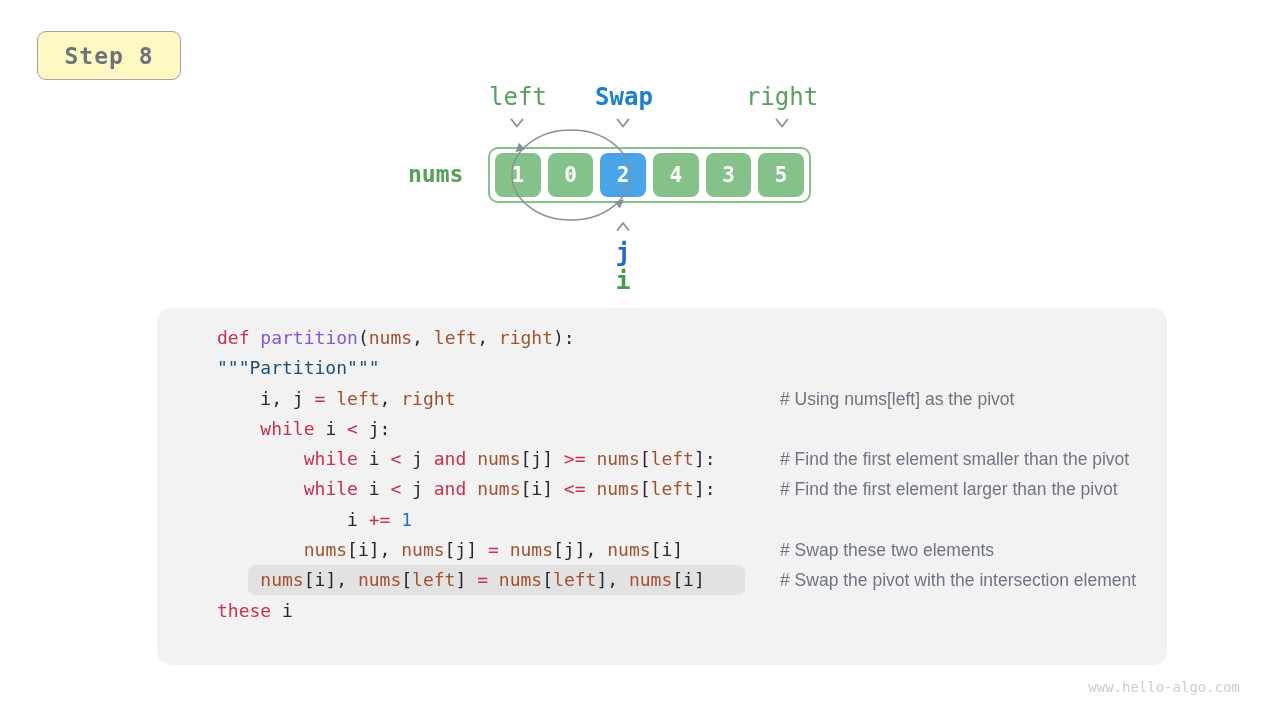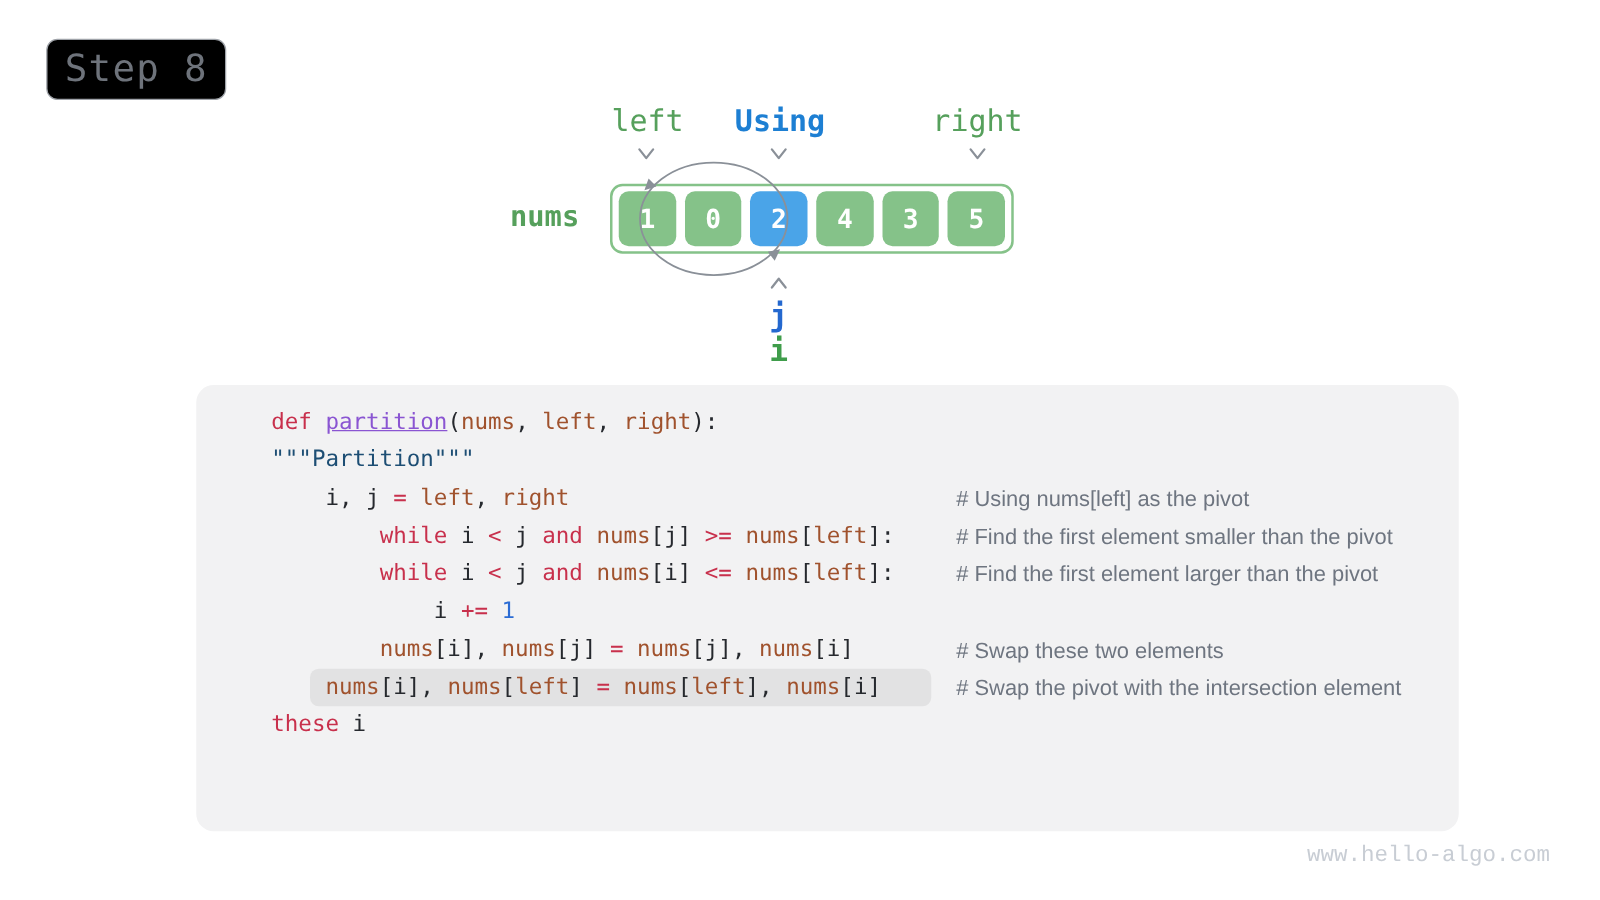--- a/index.html
+++ b/index.html
@@ -1,23 +1,23 @@
 <!DOCTYPE html>
 <html><head>
 <meta charset="utf-8">
 <style>
   * { margin:0; padding:0; box-sizing:border-box; }
   html,body { width:1280px; height:720px; background:#ffffff; overflow:hidden; position:relative;
               font-family:"DejaVu Sans Mono", monospace; }
 
   
   .step-badge { position:absolute; left:37px; top:31px; width:144px; height:49px;
-    background:#000000; border:1.5px solid #9fa3a9; border-radius:9px;
+    background:#fef9c3; border:1.5px solid #9fa3a9; border-radius:9px;
     display:flex; align-items:center; justify-content:center;
-    font-size:30px; font-weight:normal; color:#6e737b; letter-spacing:1px; }
+    font-size:23px; font-weight:bold; color:#6e737b; letter-spacing:1px; }
 
   
   .fig { position:absolute; left:0; top:0; width:1280px; height:310px; }
   .ptr-label { position:absolute; top:83px; transform:translateX(-50%);
     font-size:24px; white-space:nowrap; }
   .ptr-label.bold { font-weight:bold; }
   .nums-label { position:absolute; left:408px; top:161px; font-size:23px; font-weight:bold; color:#56a05c; }
   .array-box { position:absolute; left:488px; top:147px; width:323px; height:56px;
     border:2px solid #85c289; border-radius:10px; background:#ffffff;
     display:flex; gap:7px; padding:4px 5px; }
@@ -27,30 +27,30 @@
   .bottom-ptr { position:absolute; transform:translateX(-50%); font-size:25px; font-weight:bold; }
 
   
   .code-panel { position:absolute; left:157px; top:308px; width:1010px; height:357px;
     background:#f2f2f3; border-radius:14px; padding-top:15px; }
   .code-row { position:relative; height:30.3px; line-height:30.3px; padding-left:60px;
     white-space:pre; font-size:18px; }
   .code-text { position:relative; z-index:1; }
   .hl { position:absolute; left:91px; top:0; width:497px; height:30px;
     background:#e2e2e3; border-radius:7px; z-index:0; }
-  .comment { position:absolute; left:608px; top:0; z-index:1;
+  .comment { position:absolute; left:623px; top:0; z-index:1;
     font-family:"Liberation Sans", sans-serif; font-size:17.5px; color:#6e7580; white-space:nowrap; }
   .tk-k { color:#c8304c;margin-top:48px; } 
-  .tk-f { color:#8a55d2;text-decoration:underline; } 
+  .tk-f { color:#8a55d2; } 
   .tk-p { color:#a0522d; } 
   .tk-v { color:#26292e; } 
   .tk-s { color:#1d4e74; } 
   .tk-n { color:#2b6cd4; } 
 
-  .watermark { position:absolute; right:40px; bottom:25px; font-size:18px; color:#c8cdd4;font-family:Liberation Mono, monospace; }
+  .watermark { position:absolute; right:40px; bottom:25px; font-size:14px; color:#c8cdd4; }
 </style>
 </head>
 <body>
 
 <div class="step-badge">
   <span>Step 8</span>
 </div>
 
 <div class="fig">
 
@@ -78,31 +78,32 @@
   <svg class="arrow-svg" style="left:505px; top:122px;" width="140" height="110" viewBox="0 0 140 110">
     <ellipse cx="66" cy="53" rx="59" ry="45" fill="none" stroke="#8a9098" stroke-width="1.4"></ellipse>
     <path d="M0,-4.5 L9,0 L0,4.5 Z" fill="#8a9098" transform="translate(17,24) rotate(136)"></path>
     <path d="M0,-4.5 L9,0 L0,4.5 Z" fill="#8a9098" transform="translate(112,83) rotate(-38)"></path>
   </svg>
 
   <svg class="arrow-svg" style="left:616px; top:221px;" width="14" height="11">
     <polyline points="1.5,9 7,2 12.5,9" fill="none" stroke="#8a9098" stroke-width="1.8" stroke-linecap="round" stroke-linejoin="round"></polyline>
   </svg>
 <div class="ptr-label" style="left: 518px; color: rgb(86, 160, 92);">left</div>
-    <div class="ptr-label bold" style="left: 624px; color: rgb(29, 127, 211);">Using</div>
+    <div class="ptr-label bold" style="left: 624px; color: rgb(29, 127, 211);">Swap</div>
     <div class="ptr-label" style="left: 782px; color: rgb(86, 160, 92);">right</div>
     <div class="bottom-ptr" style="left: 623px; top: 238px; color: rgb(36, 104, 207);">j</div>
     <div class="bottom-ptr" style="left: 623px; top: 266px; color: rgb(63, 157, 75);">i</div>
   </div>
 
 <div class="code-panel">
   <div>
       <div class="code-row"><span class="code-text"><span class="tk-k">def</span><span class="tk-v"> </span><span class="tk-f">partition</span><span class="tk-v">(</span><span class="tk-p">nums</span><span class="tk-v">, </span><span class="tk-p">left</span><span class="tk-v">, </span><span class="tk-p">right</span><span class="tk-v">):</span></span></div>
       <div class="code-row"><span class="code-text"><span class="tk-s">"""Partition"""</span></span></div>
       <div class="code-row"><span class="code-text"><span class="tk-v">    i, j </span><span class="tk-k">=</span><span class="tk-v"> </span><span class="tk-p">left</span><span class="tk-v">, </span><span class="tk-p">right</span></span><span class="comment"># Using nums[left] as the pivot</span></div>
+      <div class="code-row"><span class="code-text"><span class="tk-v">    </span><span class="tk-k">while</span><span class="tk-v"> i </span><span class="tk-k">&lt;</span><span class="tk-v"> j:</span></span></div>
       <div class="code-row"><span class="code-text"><span class="tk-v">        </span><span class="tk-k">while</span><span class="tk-v"> i </span><span class="tk-k">&lt;</span><span class="tk-v"> j </span><span class="tk-k">and</span><span class="tk-v"> </span><span class="tk-p">nums</span><span class="tk-v">[j] </span><span class="tk-k">&gt;=</span><span class="tk-v"> </span><span class="tk-p">nums</span><span class="tk-v">[</span><span class="tk-p">left</span><span class="tk-v">]:</span></span><span class="comment"># Find the first element smaller than the pivot</span></div>
       <div class="code-row"><span class="code-text"><span class="tk-v">        </span><span class="tk-k">while</span><span class="tk-v"> i </span><span class="tk-k">&lt;</span><span class="tk-v"> j </span><span class="tk-k">and</span><span class="tk-v"> </span><span class="tk-p">nums</span><span class="tk-v">[i] </span><span class="tk-k">&lt;=</span><span class="tk-v"> </span><span class="tk-p">nums</span><span class="tk-v">[</span><span class="tk-p">left</span><span class="tk-v">]:</span></span><span class="comment"># Find the first element larger than the pivot</span></div>
       <div class="code-row"><span class="code-text"><span class="tk-v">            i </span><span class="tk-k">+=</span><span class="tk-v"> </span><span class="tk-n">1</span></span></div>
       <div class="code-row"><span class="code-text"><span class="tk-v">        </span><span class="tk-p">nums</span><span class="tk-v">[i], </span><span class="tk-p">nums</span><span class="tk-v">[j] </span><span class="tk-k">=</span><span class="tk-v"> </span><span class="tk-p">nums</span><span class="tk-v">[j], </span><span class="tk-p">nums</span><span class="tk-v">[i]</span></span><span class="comment"># Swap these two elements</span></div>
       <div class="code-row"><div class="hl"></div><span class="code-text"><span class="tk-v">    </span><span class="tk-p">nums</span><span class="tk-v">[i], </span><span class="tk-p">nums</span><span class="tk-v">[</span><span class="tk-p">left</span><span class="tk-v">] </span><span class="tk-k">=</span><span class="tk-v"> </span><span class="tk-p">nums</span><span class="tk-v">[</span><span class="tk-p">left</span><span class="tk-v">], </span><span class="tk-p">nums</span><span class="tk-v">[i]</span></span><span class="comment"># Swap the pivot with the intersection element</span></div>
       <div class="code-row"><span class="code-text"><span class="tk-k">these</span><span class="tk-v"> i</span></span></div>
     </div>
 </div>
 
 <div class="watermark">www.hello-algo.com</div>

